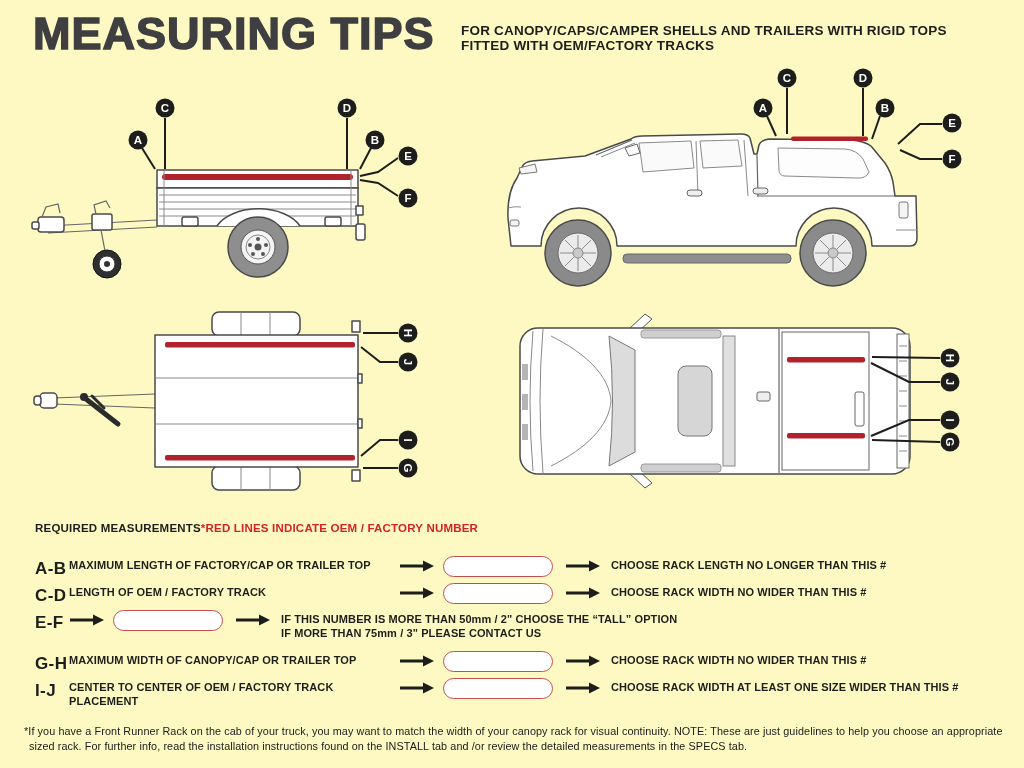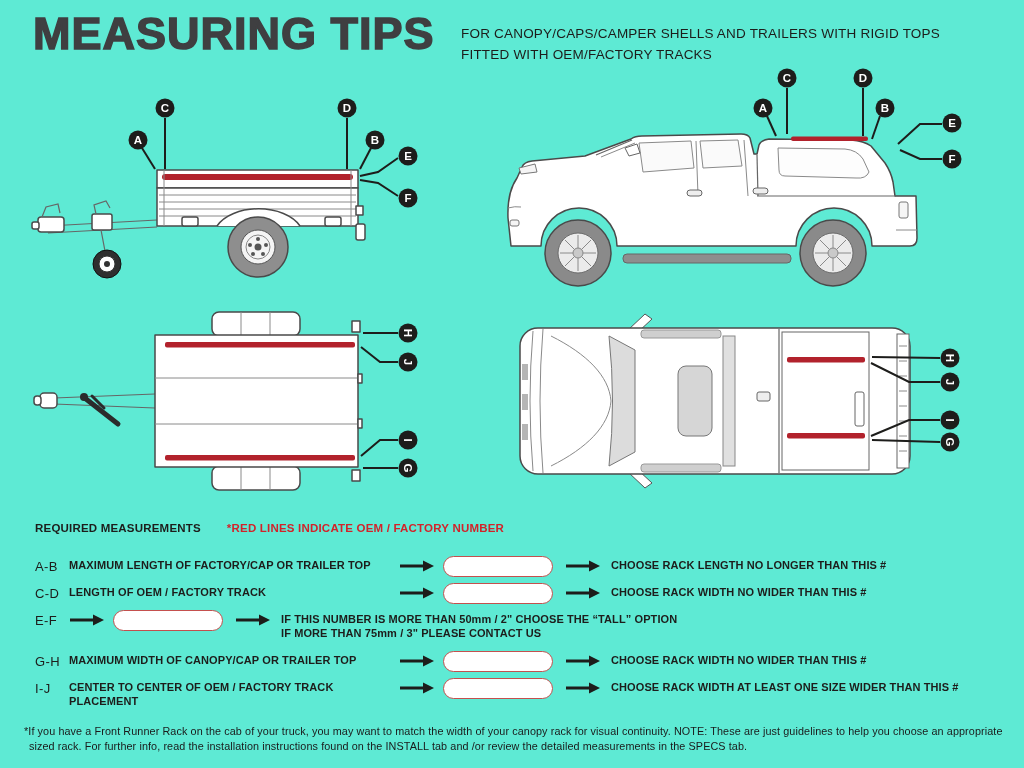--- a/index.html
+++ b/index.html
@@ -1,39 +1,39 @@
 <!DOCTYPE html>
 <html><head>
 <meta charset="utf-8">
 <style>
   html,body{margin:0;padding:0;background:#fff;}
-  .page{position:relative;width:1024px;height:768px;background:#5eead4;overflow:hidden;
+  .page{position:relative;width:1024px;height:768px;background:#fef9c3;overflow:hidden;
         font-family:"Liberation Sans",sans-serif;color:#1d1d1b;}
   .title{position:absolute;left:33px;top:8px;font-size:45px;font-weight:bold;
          letter-spacing:1px;color:#3f3f41;-webkit-text-stroke:1.5px #3f3f41;}
-  .subtitle{position:absolute;left:461px;top:23px;font-size:13.5px;font-weight:normal;
-            line-height:21px;letter-spacing:.2px;white-space:pre-line;color:#1d1d1b;}
+  .subtitle{position:absolute;left:461px;top:23px;font-size:13.5px;font-weight:bold;
+            line-height:15px;letter-spacing:.2px;white-space:pre-line;color:#1d1d1b;}
   .diagram{position:absolute;}
   .d-trailer-side{left:30px;top:86px;}
   .d-truck-side{left:495px;top:60px;}
   .d-trailer-top{left:30px;top:306px;}
   .d-truck-top{left:495px;top:306px;}
   svg .outline{fill:#ffffff;stroke:#4a4a4a;stroke-width:1.5;stroke-linejoin:round;}
   svg .thin{fill:none;stroke:#8a8a8a;stroke-width:1;}
   svg .med{fill:none;stroke:#666;stroke-width:1.2;}
   svg .leader{fill:none;stroke:#1d1d1b;stroke-width:2;}
   svg .lblc{fill:#1d1d1b;}
   svg .lblt{fill:#ffffff;font-family:"Liberation Sans",sans-serif;font-size:11.5px;
             font-weight:bold;text-anchor:middle;}
   svg .track{fill:#b2222c;}
-  .legend{position:absolute;left:35px;top:522px;display:flex;gap:26px;
+  .legend{position:absolute;left:35px;top:522px;display:flex;
           font-size:11.5px;font-weight:bold;letter-spacing:.2px;}
   .legend .red{color:#d2232a;}
   .mrow{position:absolute;left:35px;display:flex;align-items:flex-start;}
-  .mid{width:34px;font-size:13px;font-weight:normal;letter-spacing:.4px;padding-top:3px;}
+  .mid{width:34px;font-size:17px;font-weight:bold;letter-spacing:.4px;padding-top:3px;}
   .mdesc{width:330px;font-size:11px;font-weight:bold;line-height:13.5px;
          letter-spacing:.1px;white-space:pre-line;padding-top:3px;}
   .arrow{flex:0 0 auto;margin-top:4px;}
   .arrow2{margin-left:12px;}
   .pill{flex:0 0 auto;width:110px;height:21px;border:1.6px solid #c4504e;
         border-radius:11px;margin-left:8px;box-sizing:border-box;background:#fff;}
   .moutcome{margin-left:10px;font-size:11px;font-weight:bold;line-height:13.5px;
             letter-spacing:.1px;white-space:pre-line;padding-top:3px;max-width:410px;}
   .footnote{position:absolute;left:24px;top:724px;width:990px;font-size:10.8px;
             font-weight:normal;line-height:14.5px;letter-spacing:.1px;color:#1a1a1a;

